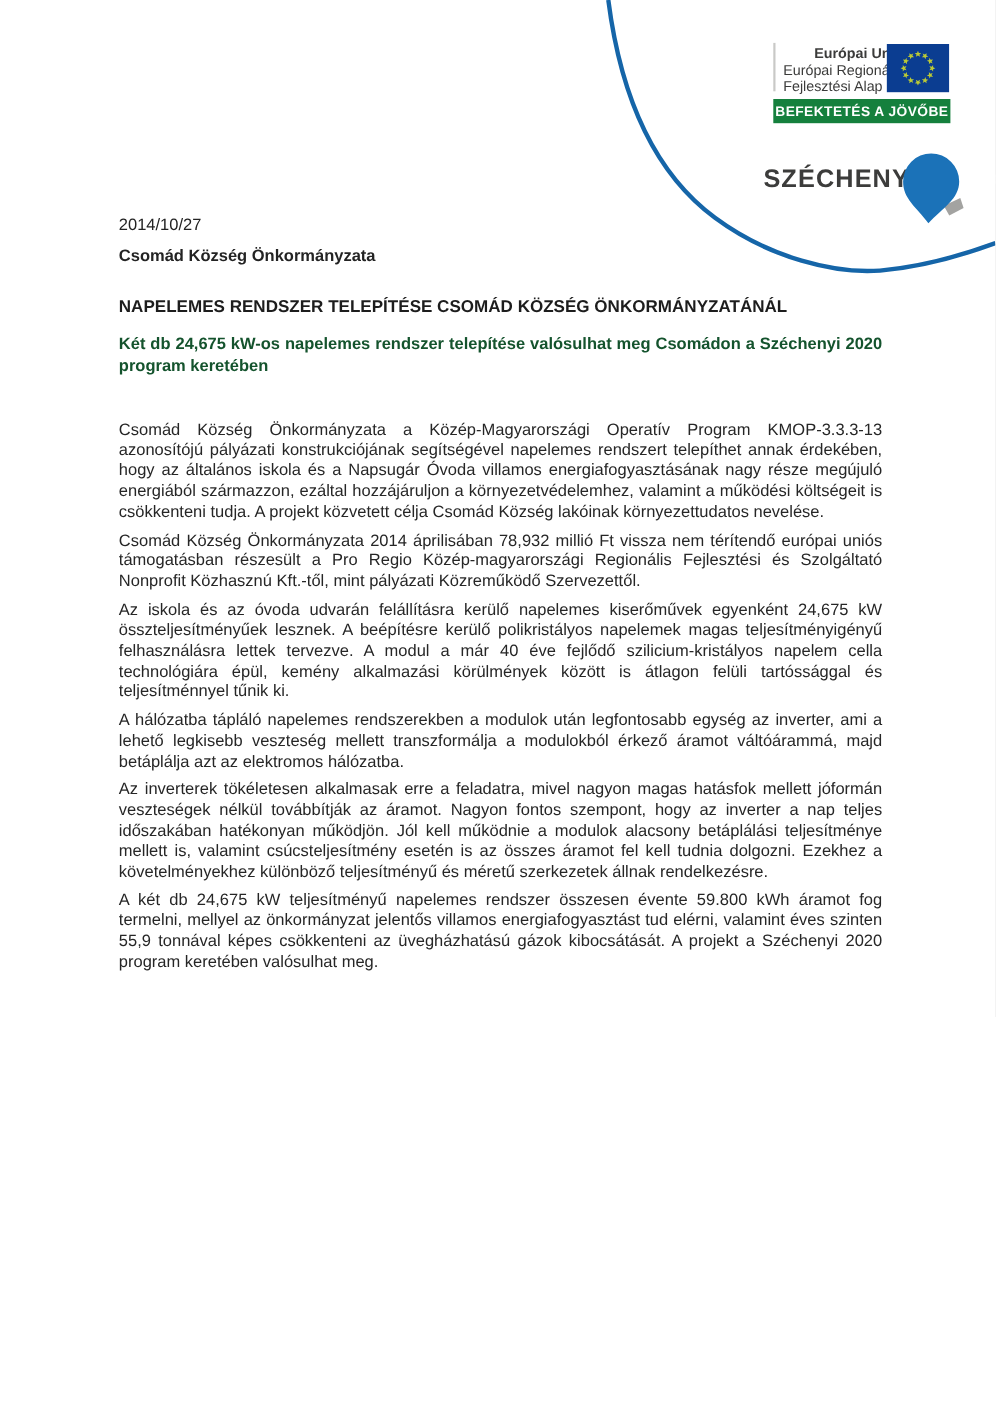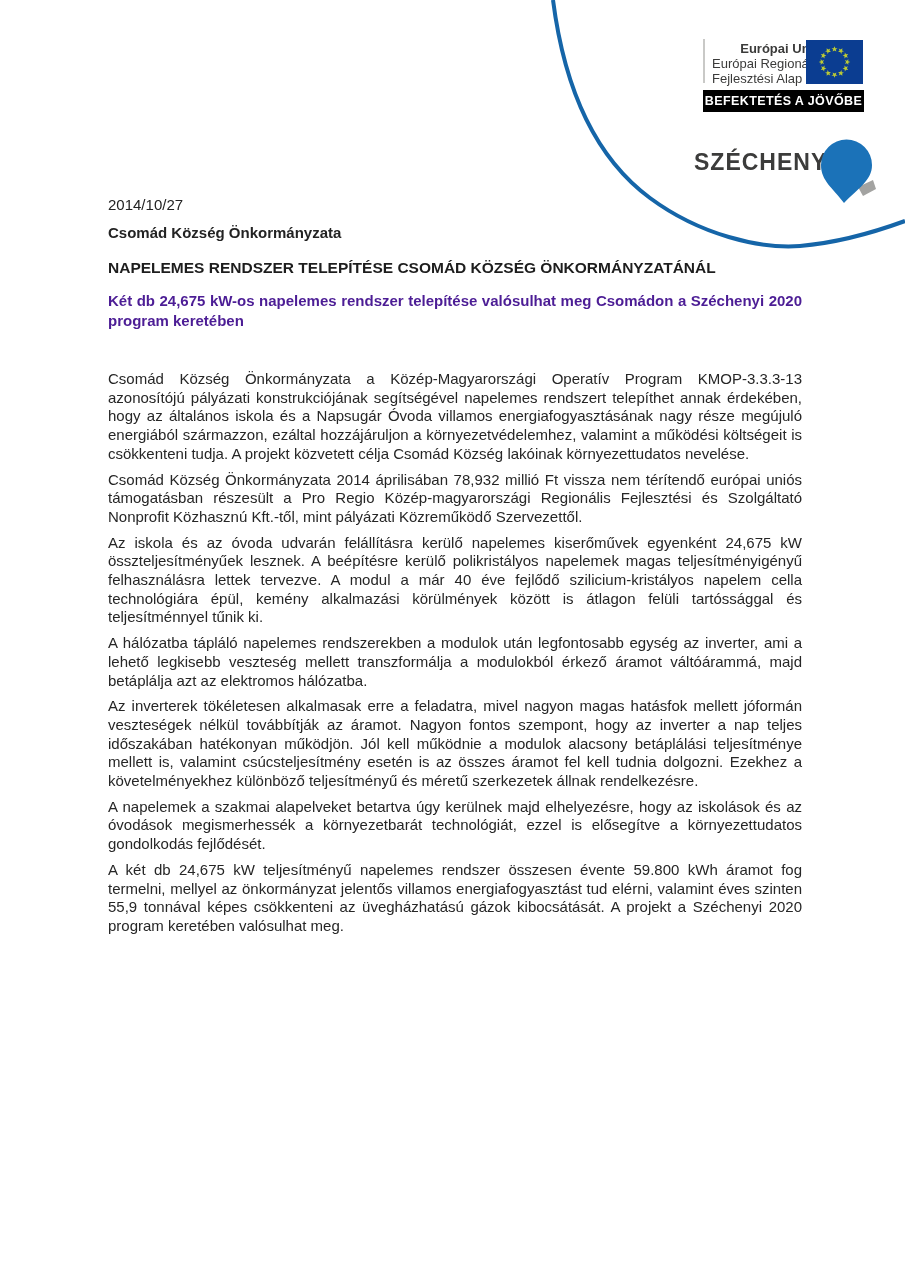--- a/index.html
+++ b/index.html
@@ -15,42 +15,42 @@
   .gov-logo{ position:absolute; left:592px; top:28px; width:118px; text-align:center; }
   .gov-crest{ display:block; margin:0 auto 4px auto; }
   .gov-line1{ font-family:"Liberation Serif", serif; font-size:12.5px; letter-spacing:.4px; color:#2f2f2e; line-height:13px; }
   .gov-line2{ font-family:"Liberation Serif", serif; font-size:11px; letter-spacing:.6px; color:#2f2f2e; line-height:12px; }
   .eu-divider{ position:absolute; left:703px; top:39px; width:2px; height:44px; background:#c9c9c7; }
   .eu-text{ position:absolute; left:712px; top:41px; line-height:15px; color:#3b3b3a; font-size:13px; }
   .eu-text .b{ font-weight:bold;text-align:right; }
   .eu-flag{ position:absolute; left:806px; top:40px; display:block; }
   .eu-banner{
     position:absolute; left:703px; top:90px; width:161px; height:22px;
-    background:#000000; color:#ffffff; font-weight:bold; font-size:12.5px;
+    background:#15803d; color:#ffffff; font-weight:bold; font-size:12.5px;
     letter-spacing:.4px; text-align:center; line-height:22px;
   }
   .sz-name{
     position:absolute; left:694px; top:151px; font-size:23px; font-weight:bold;
     color:#3c3c3b; letter-spacing:1px; line-height:23px;
   }
   .sz-pin{ position:absolute; left:818px; top:139px; }
   .sz-year{
     position:absolute; left:864px; top:156px; width:51px; text-align:center;
     color:#ffffff; font-size:15px; letter-spacing:.5px; line-height:15px; font-weight:400;
   }
   
   .content{ position:absolute; left:108px; top:0; width:694px; }
   .doc-date{ padding-top:197px; font-size:15px; line-height:15px; }
   .doc-org{ margin-top:13px; font-size:15px; font-weight:bold; line-height:15px; }
   .doc-title{
     margin-top:37px; font-size:28px; line-height:28px; font-weight:bold;
     color:#2353a5; letter-spacing:.5px;
   }
-  .doc-headline{ margin-top:20px; font-size:15.5px; line-height:16px; font-weight:bold; color:#1d1d1d; }
-  .doc-lead{ margin-top:15px; font-size:15px; line-height:19.5px; font-weight:bold; text-align:justify; color:#4c1d95; }
+  .doc-headline{ margin-top:32px; font-size:15.5px; line-height:16px; font-weight:bold; color:#1d1d1d; }
+  .doc-lead{ margin-top:15px; font-size:15px; line-height:19.5px; font-weight:bold; text-align:justify; color:#14532d; }
   .doc-p{ margin-top:7px; font-size:15px; line-height:18.7px; text-align:justify; color:#262626; }
   .doc-p.first{ margin-top:40px; }
 </style>
 </head>
 <body>
 
 <div class="page">
 
   <div class="header-layer">
 
@@ -95,17 +95,16 @@
   <div class="content">
     <div class="doc-date">2014/10/27</div>
     <div class="doc-org">Csomád Község Önkormányzata</div>
     <h2 class="doc-headline">NAPELEMES RENDSZER TELEPÍTÉSE CSOMÁD KÖZSÉG ÖNKORMÁNYZATÁNÁL</h2>
     <p class="doc-lead">Két db 24,675 kW-os napelemes rendszer telepítése valósulhat meg Csomádon a Széchenyi 2020 program keretében</p>
     <p class="doc-p first">Csomád Község Önkormányzata a Közép-Magyarországi Operatív Program KMOP-3.3.3-13 azonosítójú pályázati konstrukciójának segítségével napelemes rendszert telepíthet annak érdekében, hogy az általános iskola és a Napsugár Óvoda villamos energiafogyasztásának nagy része megújuló energiából származzon, ezáltal hozzájáruljon a környezetvédelemhez, valamint a működési költségeit is csökkenteni tudja. A projekt közvetett célja Csomád Község lakóinak környezettudatos nevelése.</p>
     <p class="doc-p">Csomád Község Önkormányzata 2014 áprilisában 78,932 millió Ft vissza nem térítendő európai uniós támogatásban részesült a Pro Regio Közép-magyarországi Regionális Fejlesztési és Szolgáltató Nonprofit Közhasznú Kft.-től, mint pályázati Közreműködő Szervezettől.</p>
     <p class="doc-p">Az iskola és az óvoda udvarán felállításra kerülő napelemes kiserőművek egyenként 24,675 kW összteljesítményűek lesznek. A beépítésre kerülő polikristályos napelemek magas teljesítményigényű felhasználásra lettek tervezve. A modul a már 40 éve fejlődő szilicium-kristályos napelem cella technológiára épül, kemény alkalmazási körülmények között is átlagon felüli tartóssággal és teljesítménnyel tűnik ki.</p>
     <p class="doc-p">A hálózatba tápláló napelemes rendszerekben a modulok után legfontosabb egység az inverter, ami a lehető legkisebb veszteség mellett transzformálja a modulokból érkező áramot váltóárammá, majd betáplálja azt az elektromos hálózatba.</p>
     <p class="doc-p">Az inverterek tökéletesen alkalmasak erre a feladatra, mivel nagyon magas hatásfok mellett jóformán veszteségek nélkül továbbítják az áramot. Nagyon fontos szempont, hogy az inverter a nap teljes időszakában hatékonyan működjön. Jól kell működnie a modulok alacsony betáplálási teljesítménye mellett is, valamint csúcsteljesítmény esetén is az összes áramot fel kell tudnia dolgozni. Ezekhez a követelményekhez különböző teljesítményű és méretű szerkezetek állnak rendelkezésre.</p>
-    <p class="doc-p">A napelemek a szakmai alapelveket betartva úgy kerülnek majd elhelyezésre, hogy az iskolások és az óvodások megismerhessék a környezetbarát technológiát, ezzel is elősegítve a környezettudatos gondolkodás fejlődését.</p>
     <p class="doc-p">A két db 24,675 kW teljesítményű napelemes rendszer összesen évente 59.800 kWh áramot fog termelni, mellyel az önkormányzat jelentős villamos energiafogyasztást tud elérni, valamint éves szinten 55,9 tonnával képes csökkenteni az üvegházhatású gázok kibocsátását. A projekt a Széchenyi 2020 program keretében valósulhat meg.</p>
   </div>
 
 </div>
 
 </body></html>

